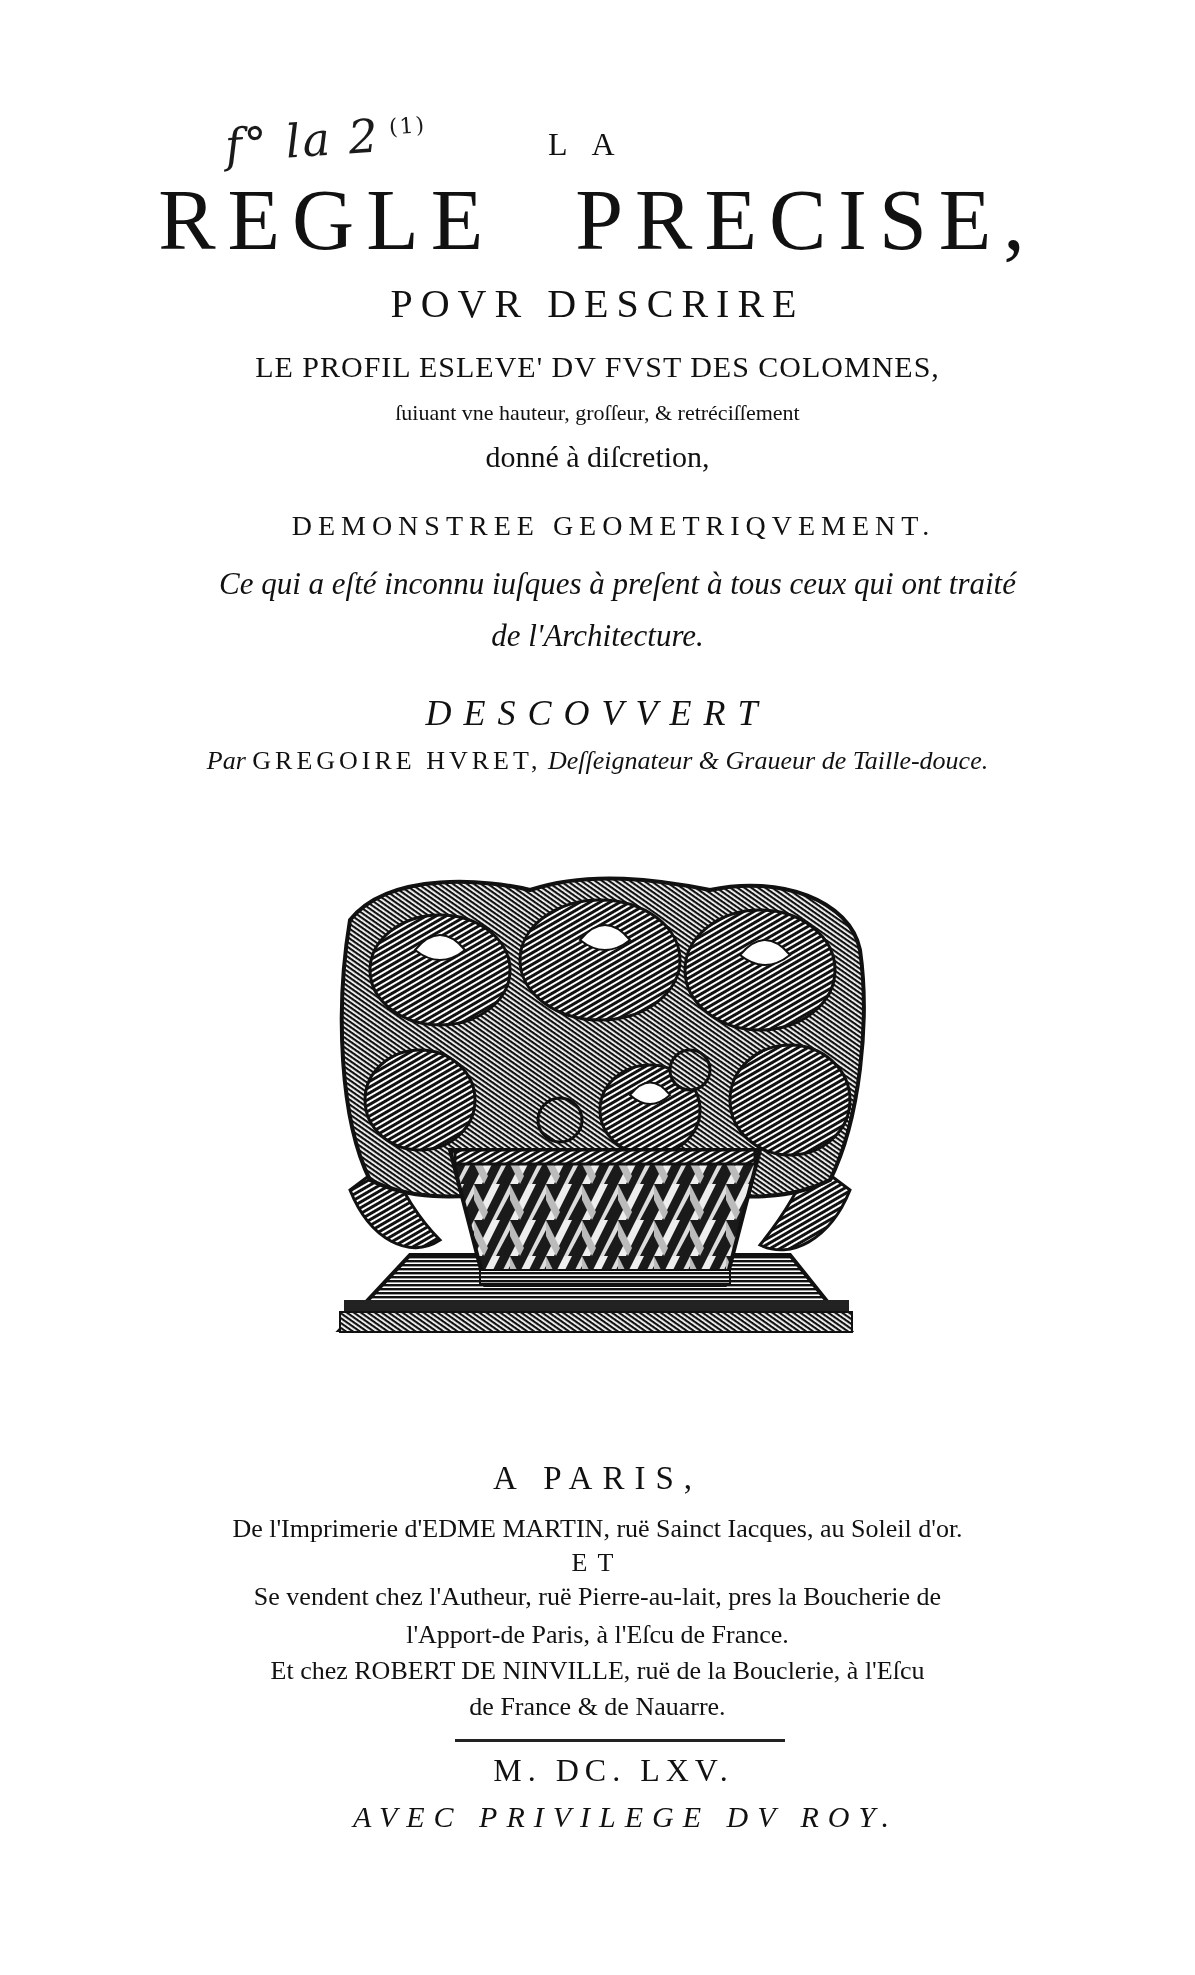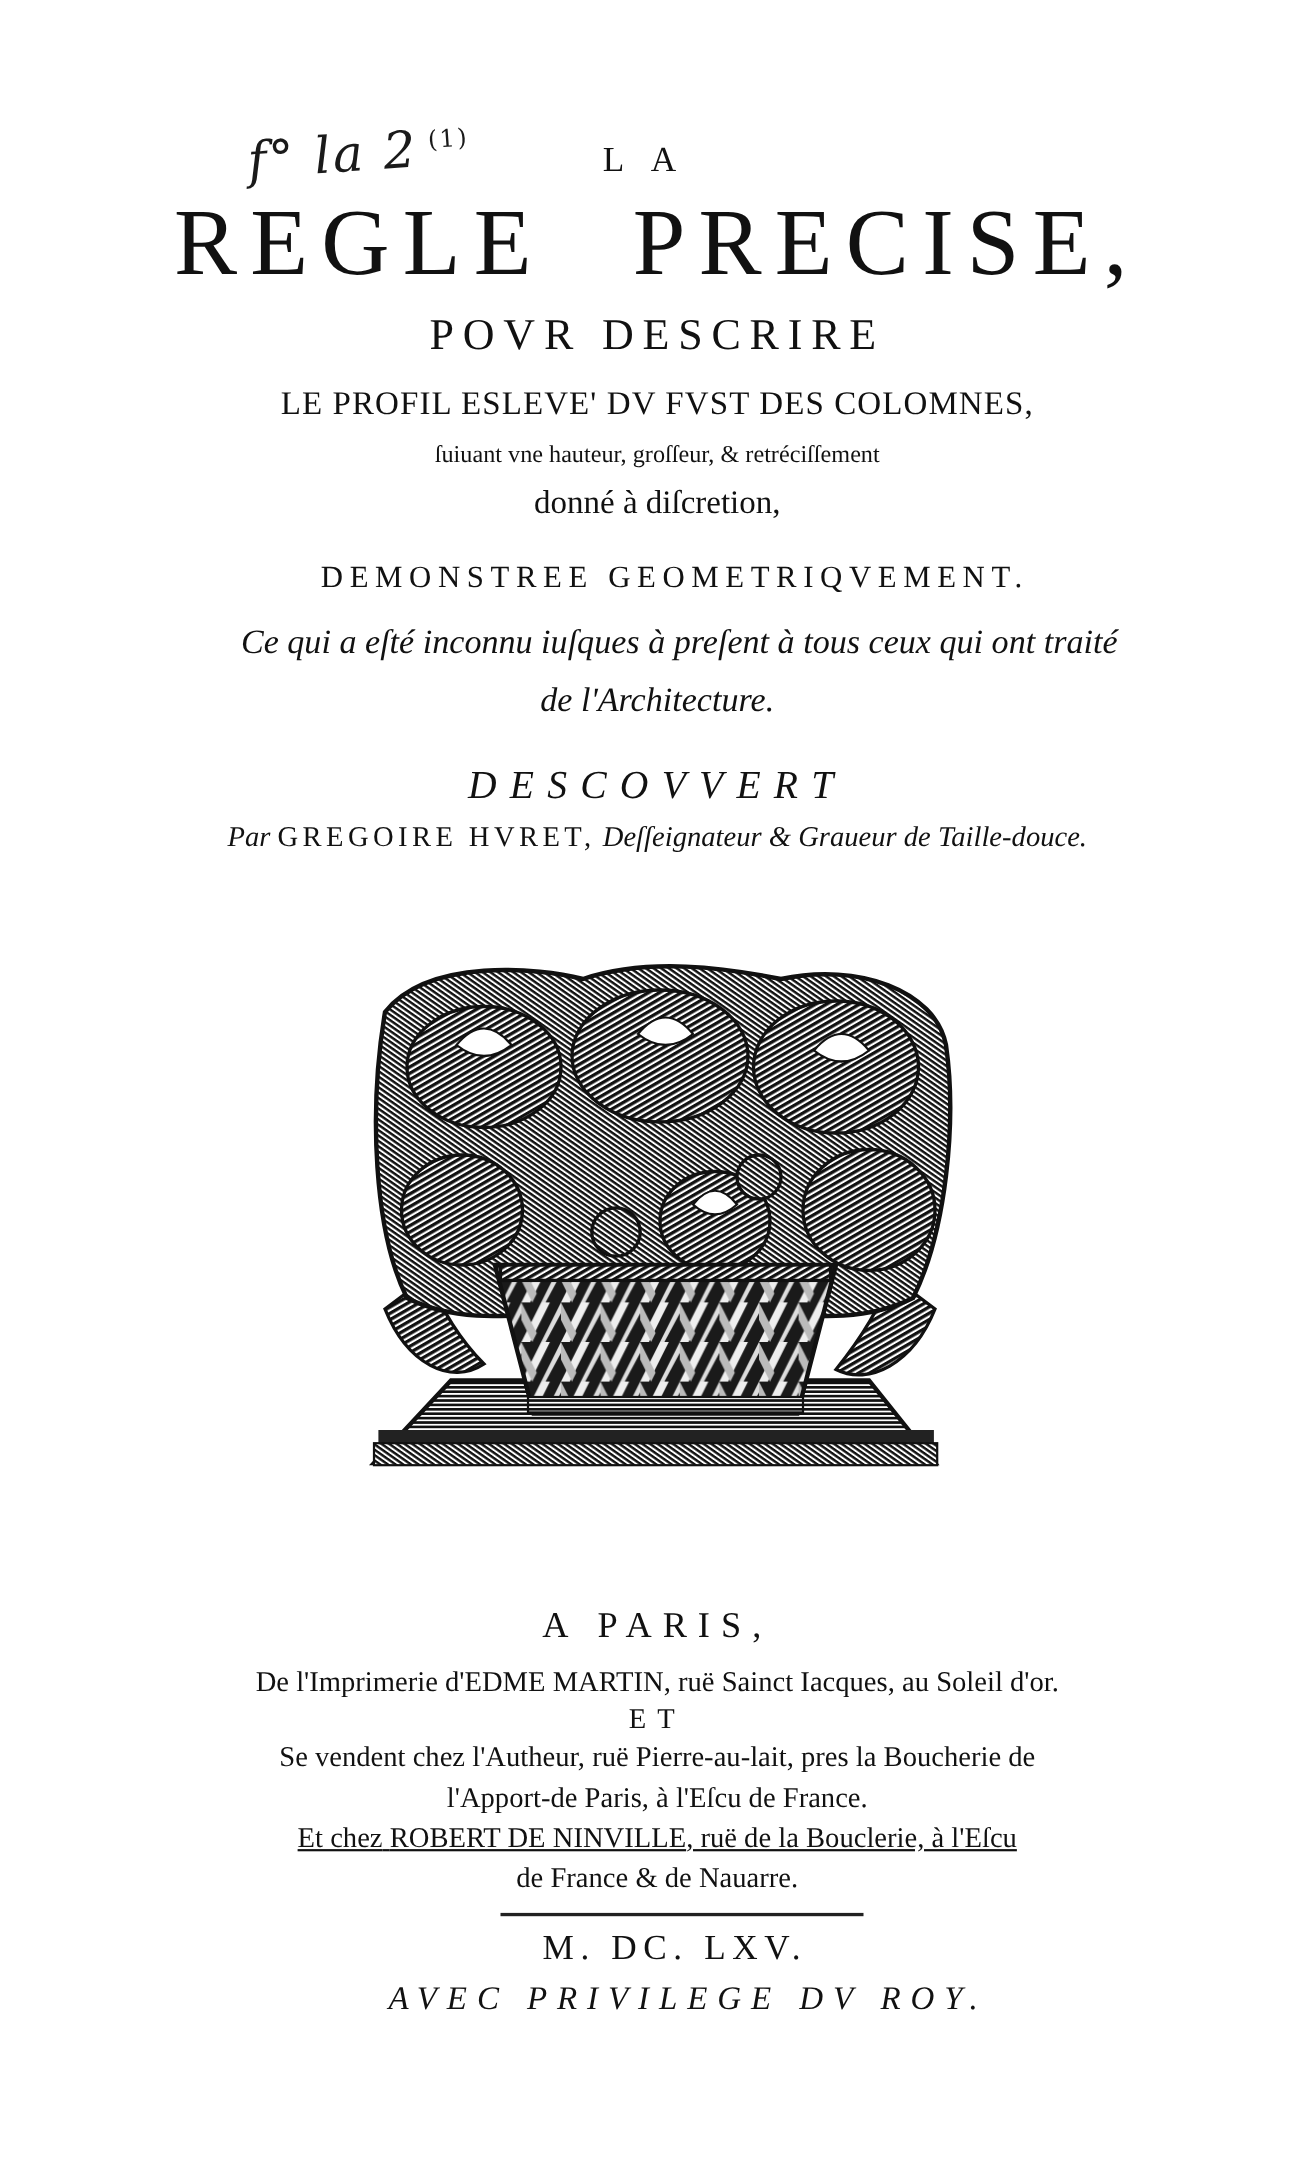--- a/index.html
+++ b/index.html
@@ -35,21 +35,21 @@
   #t-par .name { letter-spacing: 4px; font-family: Liberation Serif, serif; }
 
   
   #woodcut { position: absolute; left: 330px; top: 860px; width: 540px; height: 490px; }
 
   #t-paris { top: 1460px; font-size: 33px; letter-spacing: 10px; }
   #t-imp { top: 1514px; font-size: 26px; }
   #t-et { top: 1548px; font-size: 26px; letter-spacing: 10px; }
   #t-se { top: 1582px; font-size: 26px; }
   #t-app { top: 1620px; font-size: 26px; }
-  #t-rob { top: 1656px; font-size: 26px; text-decoration: underline; }
+  #t-rob { top: 1656px; font-size: 26px; }
   #t-fr { top: 1692px; font-size: 26px; }
   #rule { position: absolute; left: 455px; top: 1739px; width: 330px; height: 3px; background: #222; }
   #t-year { top: 1752px; font-size: 32px; letter-spacing: 6px; padding-left: 16px; }
   #t-avec { top: 1800px; font-size: 30px; letter-spacing: 9px; margin-left: 28px; }
 </style>
 </head>
 <body>
 
 <div id="shelfmark">
   <span>f° la 2</span><span class="note">(1)</span>

